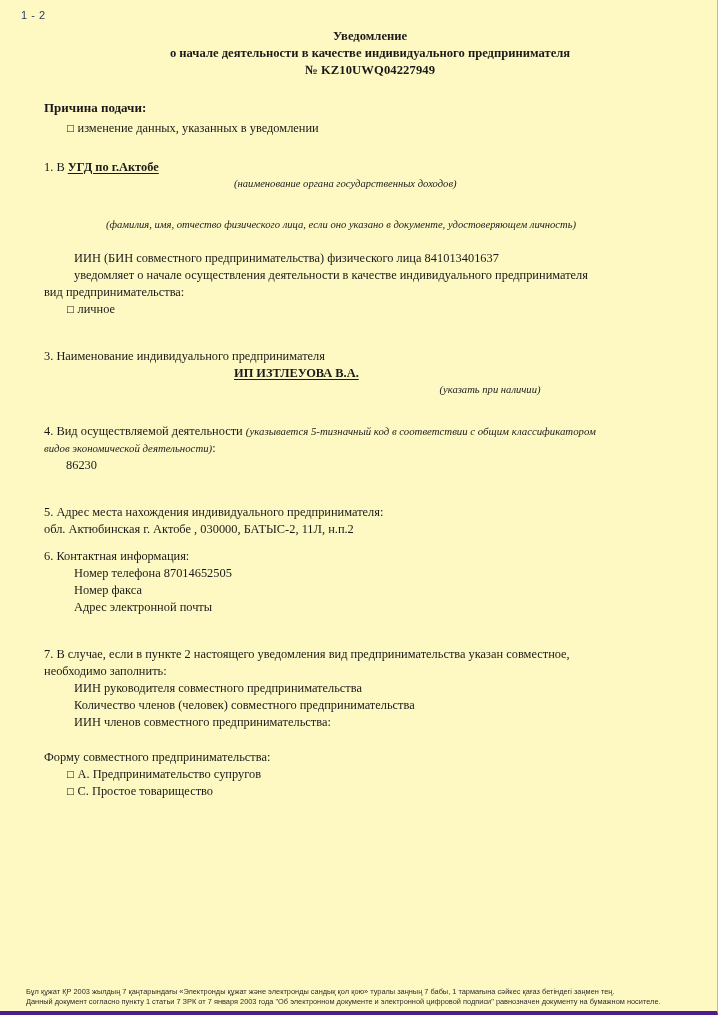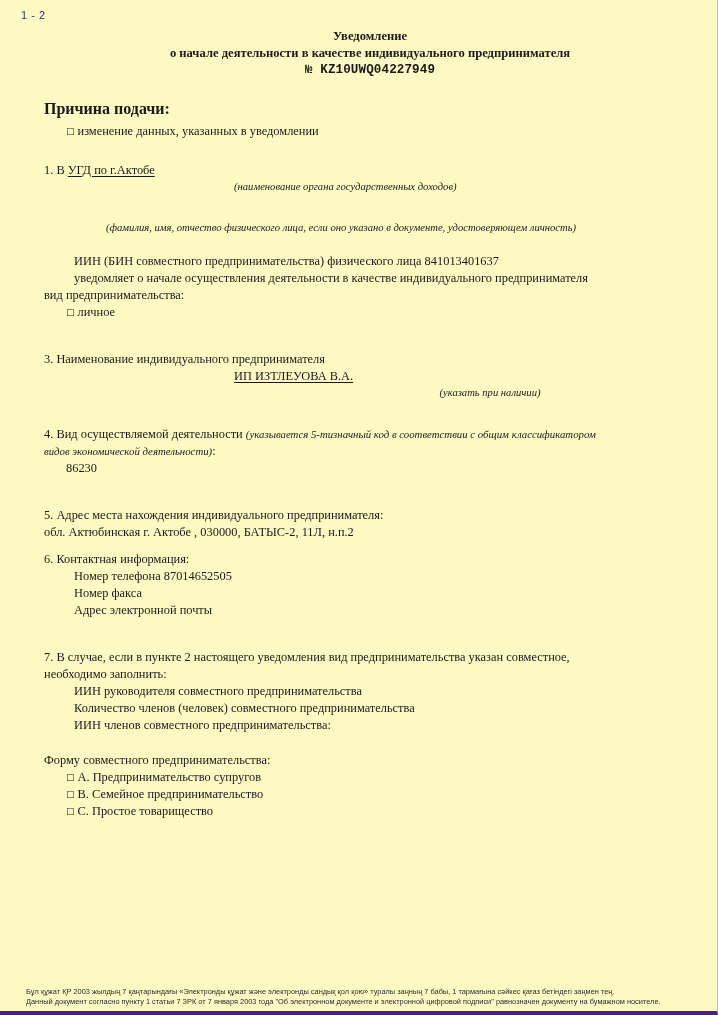--- a/index.html
+++ b/index.html
@@ -46,41 +46,41 @@
     font-weight: bold;
     margin: 0 0 0 0;
   }
   .title-line {
     display: block;
     line-height: 17px;
     font-size: 12.6px;
   }
   .title-line.num {
     letter-spacing: 0.1px;
-    font-family: Liberation Mono, monospace;
   }
   .reason-head {
     font-weight: bold;
     margin-top: 22px;
-    font-size: 16px;
+    font-size: 13px;
   }
   .row {
     line-height: 17px;
   }
   .indent-1 { padding-left: 22px; }
   .indent-2 { padding-left: 30px; }
   .cb {
     font-family: "DejaVu Sans", sans-serif;
     font-size: 9px;
     vertical-align: 1px;
     padding-right: 3px;
   }
   .u {
     text-decoration: underline;
     text-underline-offset: 2px;
+    font-weight: bold;
   }
   .hint {
     font-style: italic;
     font-size: 10.6px;
     line-height: 15px;
   }
   .hint-center-a { text-align: left; padding-left: 190px; }
   .hint-center-b { text-align: left; padding-left: 62px; }
   .hint-center-c { text-align: center; padding-left: 240px; }
   .sp-6  { height: 6px; }
@@ -190,23 +190,20 @@
     <div class="row indent-2">Количество членов (человек) совместного предпринимательства</div>
     <div class="row indent-2">ИИН членов совместного предпринимательства:</div>
 
     <div class="sp-18"></div>
 
     <div class="row">Форму совместного предпринимательства:</div>
     <div class="row indent-1">
       <span class="cb">□</span><span>А. Предпринимательство супругов</span>
     </div>
     <div class="row indent-1">
-      <span class="cb">□</span><span>В. Семейное предпринимательство</span>
-    </div>
-    <div class="row indent-1">
       <span class="cb">□</span><span>С. Простое товарищество</span>
     </div>
 
   </div>
 
   <div class="footer">
     <div>Бұл құжат ҚР 2003 жылдың 7 қаңтарындағы  «Электронды құжат және электронды сандық қол қою» туралы заңның 7 бабы, 1 тармағына сәйкес  қағаз бетіндегі заңмен тең.</div>
     <div>Данный документ согласно пункту 1 статьи 7 ЗРК от 7 января 2003 года "Об электронном документе и электронной цифровой подписи" равнозначен документу на бумажном носителе.</div>
   </div>
 

